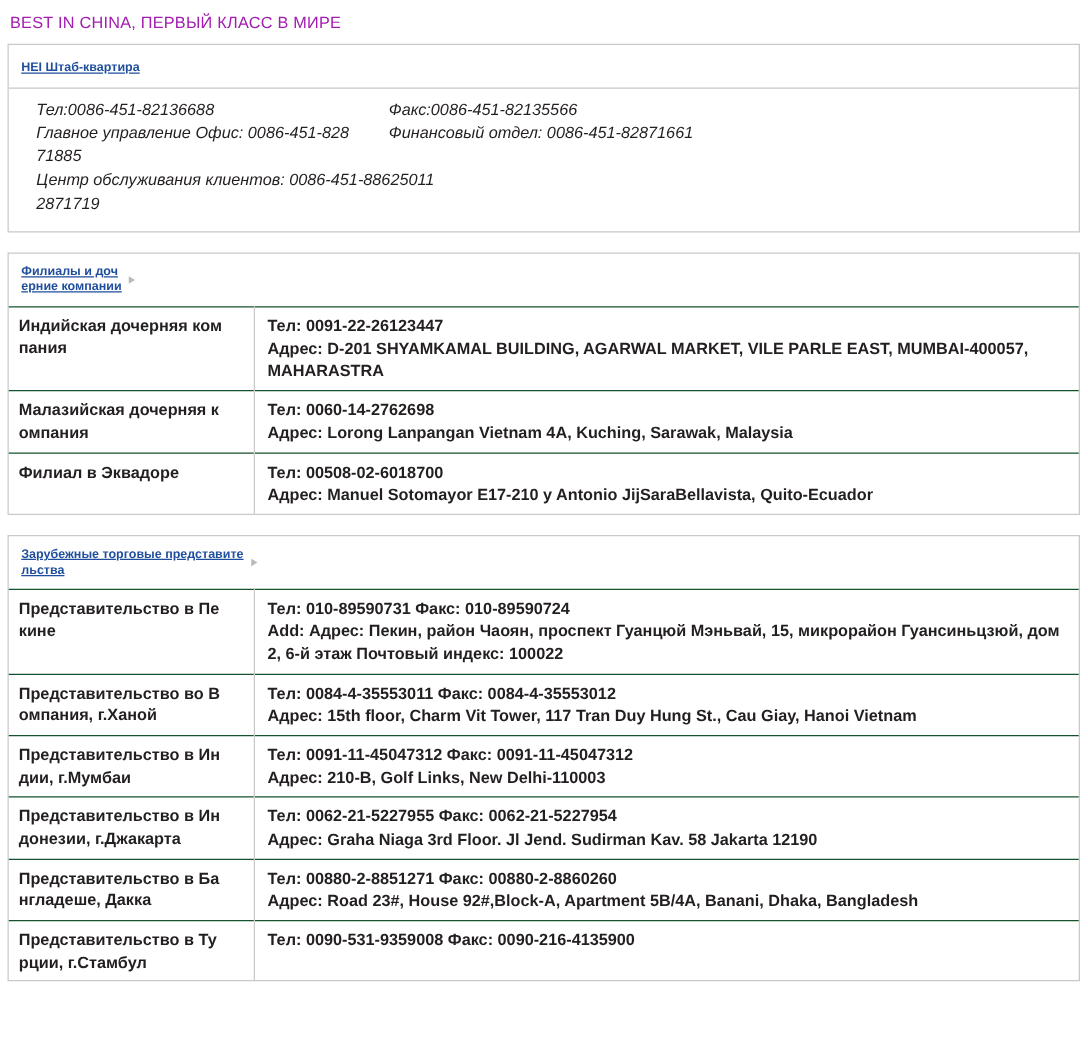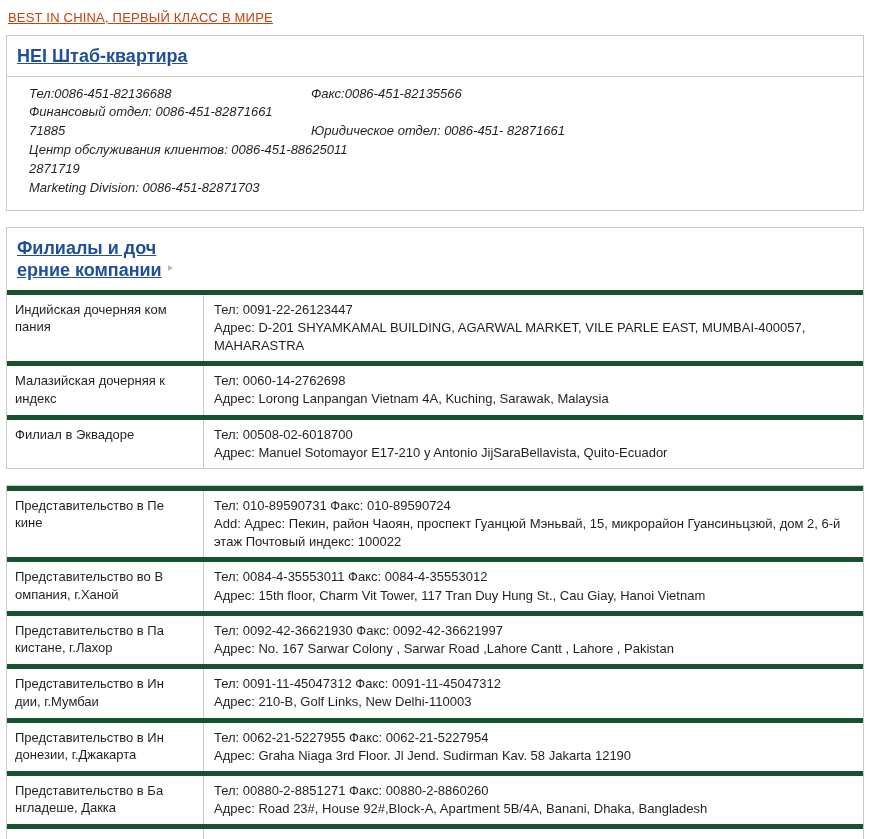--- a/index.html
+++ b/index.html
@@ -14,38 +14,37 @@
     font-size: 13px;
     color: #231f20;
   }
   .page {
     width: 870px;
     box-sizing: border-box;
     padding: 8px 4px 4px 4px;
   }
   .tagline {
     font-size: 13px;
-    color: #c2410c;
+    color: #a21caf;
     padding: 2px 0 10px 4px;
     letter-spacing: 0.2px;
-    text-decoration: underline;
   }
   .block {
     border: 1px solid #c9c9c9;
     margin: 0 2px 16px 2px;
     background: #ffffff;
   }
   .block-header {
     padding: 9px 10px 8px 10px;
     position: relative;
   }
   .block-header .title {
     color: #1f4e9c;
     font-weight: bold;
-    font-size: 18px;
+    font-size: 10px;
     text-decoration: underline;
     line-height: 1.25;
     display: inline-block;
     max-width: 260px;
   }
   .block-header.boxed {
     border-bottom: 1px solid #c9c9c9;
   }
   .arrow-mark {
     display: inline-block;
@@ -72,25 +71,26 @@
   }
   .hq-right {
     flex: 1 1 auto;
   }
   table.rows {
     border-collapse: collapse;
     width: 100%;
     table-layout: fixed;
   }
   table.rows td {
-    border-top: 5px solid #14532d;
+    border-top: 1px solid #14532d;
     vertical-align: top;
     padding: 6px 8px 6px 8px;
     font-size: 13px;
     line-height: 1.35;
+    font-weight: bold;
   }
   table.rows td.name {
     width: 180px;
     border-right: 1px solid #c9c9c9;
     padding-left: 8px;
   }
   table.rows td.detail {
     padding-left: 10px;
   }
   .detail-line {
@@ -108,35 +108,34 @@
   <div class="block">
     <div class="block-header boxed">
       <span class="title">HEI Штаб-квартира</span>
     </div>
     <div class="hq-body">
       <div class="hq-row">
         <span class="hq-left">Тел:0086-451-82136688</span>
         <span class="hq-right">Факс:0086-451-82135566</span>
       </div>
       <div class="hq-row">
+        <span class="hq-left">Главное управление Офис: 0086-451-828</span>
         <span class="hq-right">Финансовый отдел: 0086-451-82871661</span>
       </div>
       <div class="hq-row">
         <span class="hq-left">71885</span>
-        <span class="hq-right">Юридическое отдел: 0086-451- 82871661</span>
       </div>
       <div class="hq-row">
         <span class="hq-right">Центр обслуживания клиентов: 0086-451-88625011</span>
       </div>
       <div class="hq-row">
         <span class="hq-left">2871719</span>
         <span class="hq-right"></span>
       </div>
       <div class="hq-row">
-        <span class="hq-left">Marketing Division: 0086-451-82871703</span>
         <span class="hq-right"></span>
       </div>
     </div>
   </div>
 
   <div class="block">
     <div class="block-header">
       <span class="title" style="white-space: pre-line;">Филиалы и доч
 ерние компании</span><span class="arrow-mark"></span>
     </div>
@@ -145,62 +144,58 @@
         <tr>
           <td class="name" style="white-space: pre-line;">Индийская дочерняя ком
 пания</td>
           <td class="detail">
             <span class="detail-line">Тел: 0091-22-26123447</span>
             <span class="detail-line">Адрес: D-201 SHYAMKAMAL BUILDING, AGARWAL MARKET, VILE PARLE EAST, MUMBAI-400057, MAHARASTRA</span>
           </td>
         </tr>
         <tr>
           <td class="name" style="white-space: pre-line;">Малазийская дочерняя к
-индекс</td>
+омпания</td>
           <td class="detail">
             <span class="detail-line">Тел: 0060-14-2762698</span>
             <span class="detail-line">Адрес: Lorong Lanpangan Vietnam 4A, Kuching, Sarawak, Malaysia</span>
           </td>
         </tr>
         <tr>
           <td class="name">Филиал в Эквадоре</td>
           <td class="detail">
             <span class="detail-line">Тел: 00508-02-6018700</span>
             <span class="detail-line">Адрес: Manuel Sotomayor E17-210 y Antonio JijSaraBellavista, Quito-Ecuador</span>
           </td>
         </tr>
       </tbody>
     </table>
   </div>
 
   <div class="block">
+    <div class="block-header">
+      <span class="title" style="max-width: 300px; white-space: pre-line;">Зарубежные торговые представите
+льства</span><span class="arrow-mark"></span>
+    </div>
     <table class="rows">
       <tbody>
         <tr>
           <td class="name" style="white-space: pre-line;">Представительство в Пе
 кине</td>
           <td class="detail">
             <span class="detail-line">Тел: 010-89590731 Факс: 010-89590724</span>
             <span class="detail-line">Add: Адрес: Пекин, район Чаоян, проспект Гуанцюй Мэньвай, 15, микрорайон Гуансиньцзюй, дом 2, 6-й этаж Почтовый индекс: 100022</span>
           </td>
         </tr>
         <tr>
           <td class="name" style="white-space: pre-line;">Представительство во В
 омпания, г.Ханой</td>
           <td class="detail">
             <span class="detail-line">Тел: 0084-4-35553011 Факс: 0084-4-35553012</span>
             <span class="detail-line">Адрес: 15th floor, Charm Vit Tower, 117 Tran Duy Hung St., Cau Giay, Hanoi Vietnam</span>
-          </td>
-        </tr>
-        <tr>
-          <td class="name" style="white-space: pre-line;">Представительство в Па
-кистане, г.Лахор</td>
-          <td class="detail">
-            <span class="detail-line">Тел: 0092-42-36621930 Факс: 0092-42-36621997</span>
-            <span class="detail-line">Адрес: No. 167 Sarwar Colony , Sarwar Road ,Lahore Cantt , Lahore , Pakistan</span>
           </td>
         </tr>
         <tr>
           <td class="name" style="white-space: pre-line;">Представительство в Ин
 дии, г.Мумбаи</td>
           <td class="detail">
             <span class="detail-line">Тел: 0091-11-45047312 Факс: 0091-11-45047312</span>
             <span class="detail-line">Адрес: 210-B, Golf Links, New Delhi-110003</span>
           </td>
         </tr>

